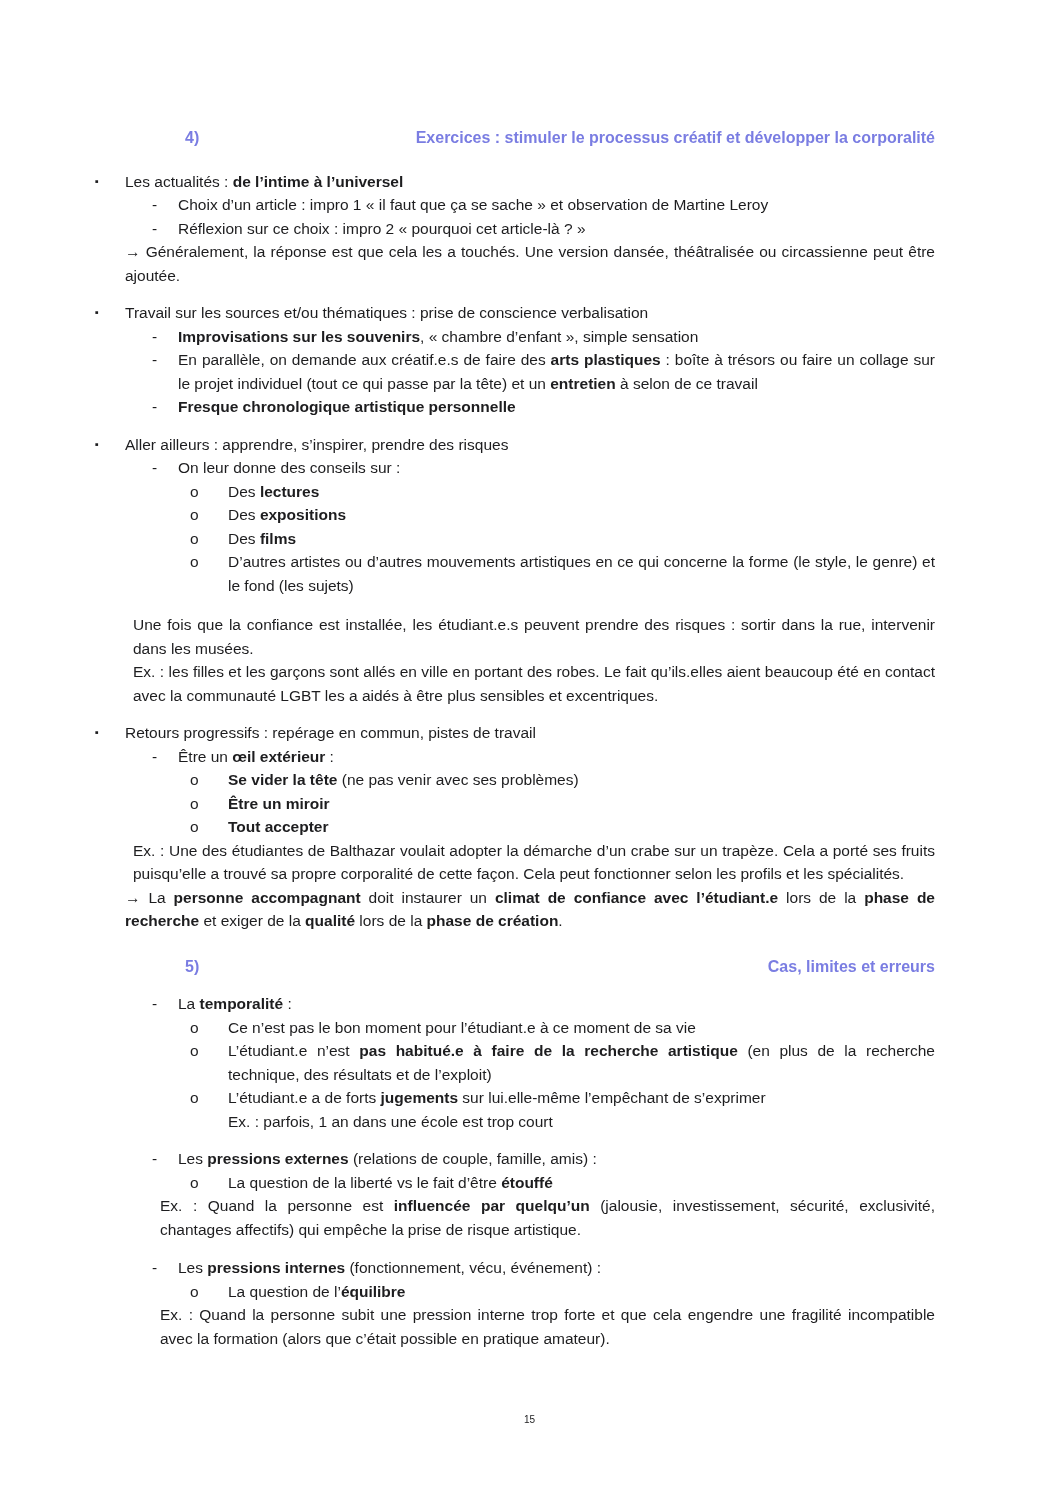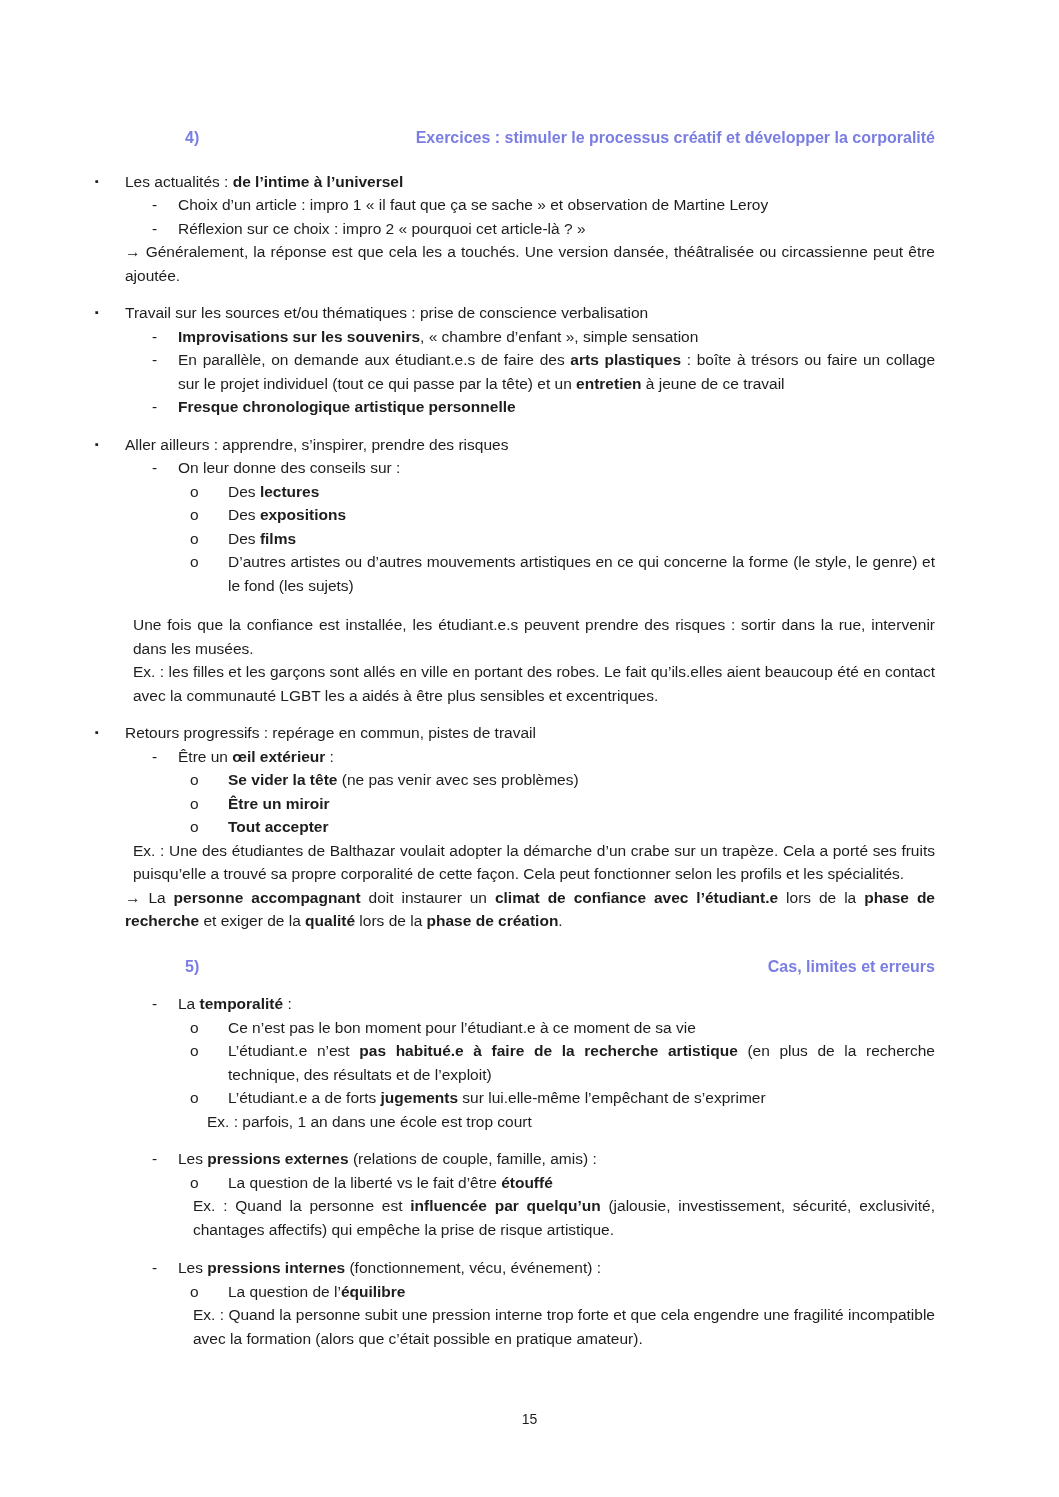--- a/index.html
+++ b/index.html
@@ -28,28 +28,28 @@
   .b0{margin-left:-30px;}
   .b0 .marker{flex:0 0 30px;}
   .mk-b0{font-size:11px;}
   
   .b1{margin-left:27px;}
   .b1 .marker{flex:0 0 26px;}
   
   .b2{margin-left:65px;}
   .b2 .marker{flex:0 0 38px;}
   
-  .cont1{margin-left:68px;}
-  .cont2{margin-left:82px;}
+  .cont1{margin-left:35px;}
+  .cont2{margin-left:103px;}
   .para{margin-left:8px;justify-content:center;}
   .arrow{margin-left:0;justify-content:flex-end;}
   .spacer{width:100%;}
   .pagenum{
     position:absolute;top:1408px;left:0;width:100%;
-    text-align:center;font-size:14px;color:var(--text-color,#1d1d1f);
+    text-align:center;font-size:10px;color:var(--text-color,#1d1d1f);
   }
 </style>
 </head>
 <body>
 
 <div class="page">
   <div>
       <div class="block heading">
         <span class="marker mk-heading">4)</span>
         <span class="content"><span class="bd">Exercices : stimuler le processus créatif et développer la corporalité</span></span>
@@ -74,21 +74,21 @@
       <div class="block b0">
         <span class="marker mk-b0">▪</span>
         <span class="content"><span>Travail sur les sources et/ou thématiques : prise de conscience verbalisation</span></span>
       </div>
       <div class="block b1">
         <span class="marker mk-b1">-</span>
         <span class="content"><span class="bd">Improvisations sur les souvenirs</span><span>, « chambre d’enfant », simple sensation</span></span>
       </div>
       <div class="block b1">
         <span class="marker mk-b1">-</span>
-        <span class="content"><span>En parallèle, on demande aux étudiant.e.s de faire des </span><span class="bd">arts plastiques</span><span> : boîte à trésors ou faire un collage sur le projet individuel (tout ce qui passe par la tête) et un </span><span class="bd">entretien</span><span> à jeune de ce travail</span></span>
+        <span class="content"><span>En parallèle, on demande aux créatif.e.s de faire des </span><span class="bd">arts plastiques</span><span> : boîte à trésors ou faire un collage sur le projet individuel (tout ce qui passe par la tête) et un </span><span class="bd">entretien</span><span> à selon de ce travail</span></span>
       </div>
       <div class="block b1">
         <span class="marker mk-b1">-</span>
         <span class="content"><span class="bd">Fresque chronologique artistique personnelle</span></span>
       </div>
       <div class="spacer" style="height: 14px;"></div>
       <div class="block b0">
         <span class="marker mk-b0">▪</span>
         <span class="content"><span>Aller ailleurs : apprendre, s’inspirer, prendre des risques</span></span>
       </div>

